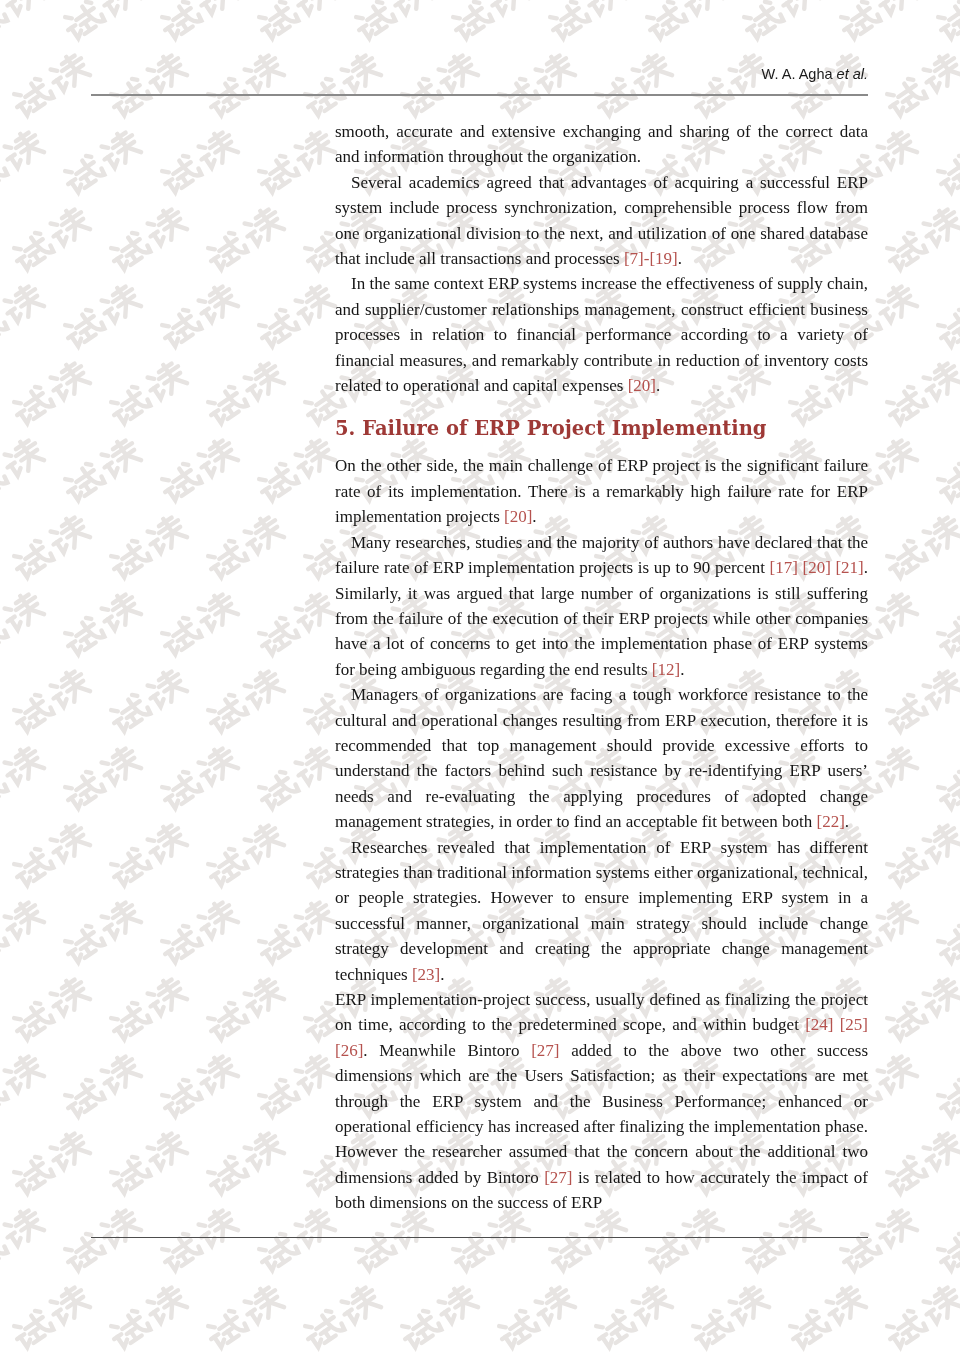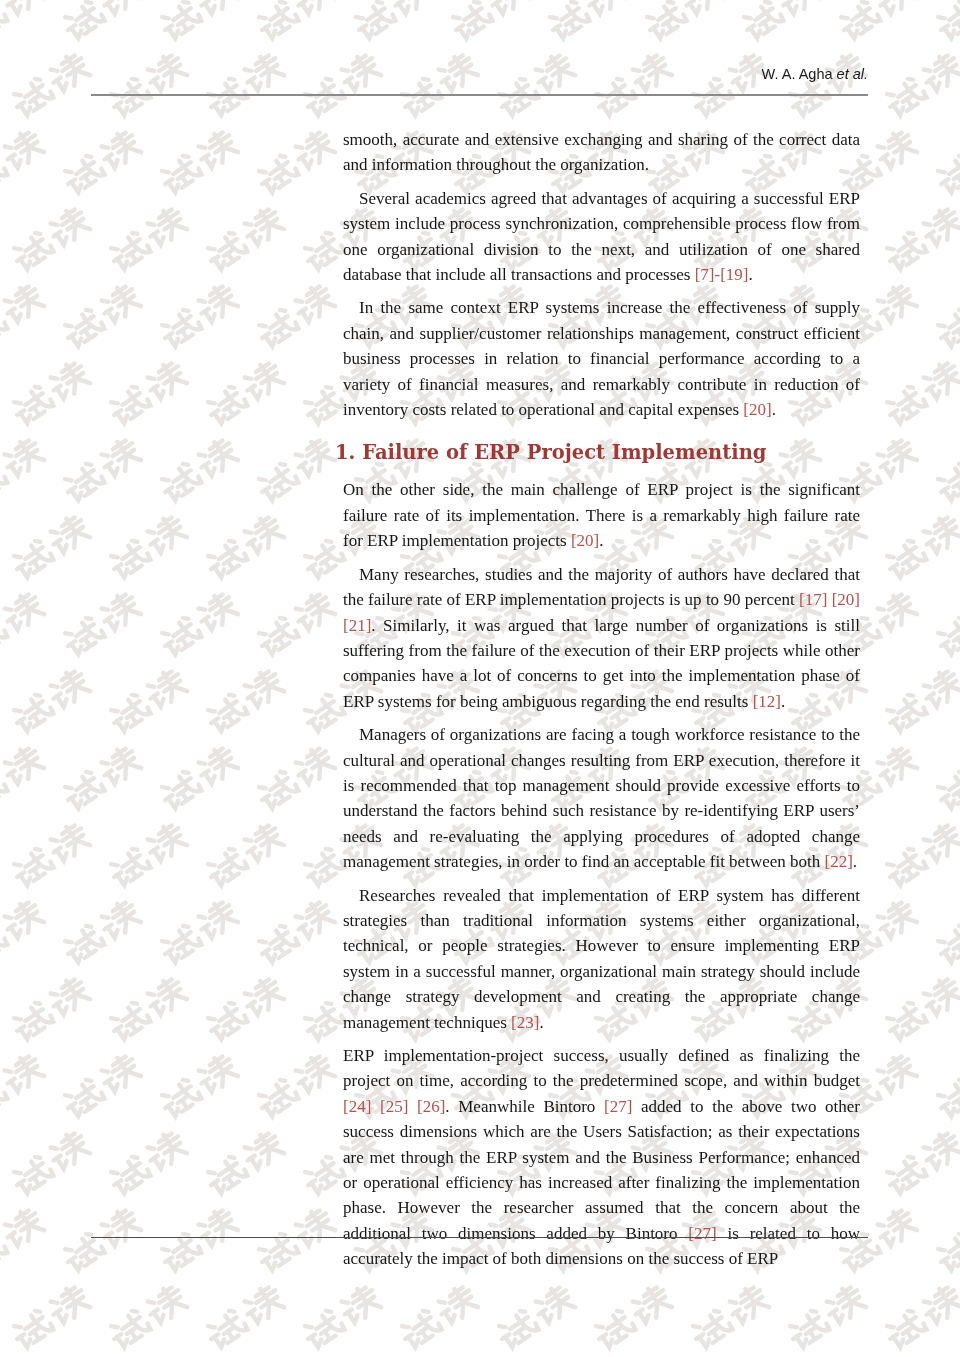--- a/index.html
+++ b/index.html
@@ -37,21 +37,21 @@
   .header-rule{
     position:absolute;left:91px;top:94px;width:777px;height:0;
     border-top:2px solid var(--rule-gray);
   }
   .article{
     position:absolute;left:335px;top:119px;width:533px;
     font-size:17px;line-height:25.4px;
     color:var(--body-ink);
     text-align:justify;
   }
-  .para{margin:8px;}
+  .para{margin:0;}
   .para.indent{text-indent:16px;}
   .cite{color:var(--cite-red);}
   h2.section{
     font-family:"DejaVu Serif", serif;
     font-size:19.5px;line-height:24px;
     font-weight:bold;
     color:var(--heading-red);
     margin:19px 0 12px 0;
     text-align:left;
   }
@@ -1103,21 +1103,21 @@
 
     <div class="header-text">
       <span>W. A. Agha </span><span class="etal">et al.</span>
     </div>
     <div class="header-rule"></div>
 
     <div class="article">
         <p class="para"><span>smooth, accurate and extensive exchanging and sharing of the correct data and information throughout the organization.</span></p>
         <p class="para indent"><span>Several academics agreed that advantages of acquiring a successful ERP system include process synchronization, comprehensible process flow from one organizational division to the next, and utilization of one shared database that include all transactions and processes </span><span class="cite">[7]-[19]</span><span>.</span></p>
         <p class="para indent"><span>In the same context ERP systems increase the effectiveness of supply chain, and supplier/customer relationships management, construct efficient business processes in relation to financial performance according to a variety of financial measures, and remarkably contribute in reduction of inventory costs related to operational and capital expenses </span><span class="cite">[20]</span><span>.</span></p>
-        <h2 class="section">1. Failure of ERP Project Implementing</h2>
+        <h2 class="section">5. Failure of ERP Project Implementing</h2>
         <p class="para"><span>On the other side, the main challenge of ERP project is the significant failure rate of its implementation. There is a remarkably high failure rate for ERP implementation projects </span><span class="cite">[20]</span><span>.</span></p>
         <p class="para indent"><span>Many researches, studies and the majority of authors have declared that the failure rate of ERP implementation projects is up to 90 percent </span><span class="cite">[17] [20] [21]</span><span>. Similarly, it was argued that large number of organizations is still suffering from the failure of the execution of their ERP projects while other companies have a lot of concerns to get into the implementation phase of ERP systems for being ambiguous regarding the end results </span><span class="cite">[12]</span><span>.</span></p>
         <p class="para indent"><span>Managers of organizations are facing a tough workforce resistance to the cultural and operational changes resulting from ERP execution, therefore it is recommended that top management should provide excessive efforts to understand the factors behind such resistance by re-identifying ERP users’ needs and re-evaluating the applying procedures of adopted change management strategies, in order to find an acceptable fit between both </span><span class="cite">[22]</span><span>.</span></p>
         <p class="para indent"><span>Researches revealed that implementation of ERP system has different strategies than traditional information systems either organizational, technical, or people strategies. However to ensure implementing ERP system in a successful manner, organizational main strategy should include change strategy development and creating the appropriate change management techniques </span><span class="cite">[23]</span><span>.</span></p>
         <p class="para"><span>ERP implementation-project success, usually defined as finalizing the project on time, according to the predetermined scope, and within budget </span><span class="cite">[24] [25] [26]</span><span>. Meanwhile Bintoro </span><span class="cite">[27]</span><span> added to the above two other success dimensions which are the Users Satisfaction; as their expectations are met through the ERP system and the Business Performance; enhanced or operational efficiency has increased after finalizing the implementation phase. However the researcher assumed that the concern about the additional two dimensions added by Bintoro </span><span class="cite">[27]</span><span> is related to how accurately the impact of both dimensions on the success of ERP</span></p>
       </div>
 
     <div class="footer-rule"></div>
 
   </div>

